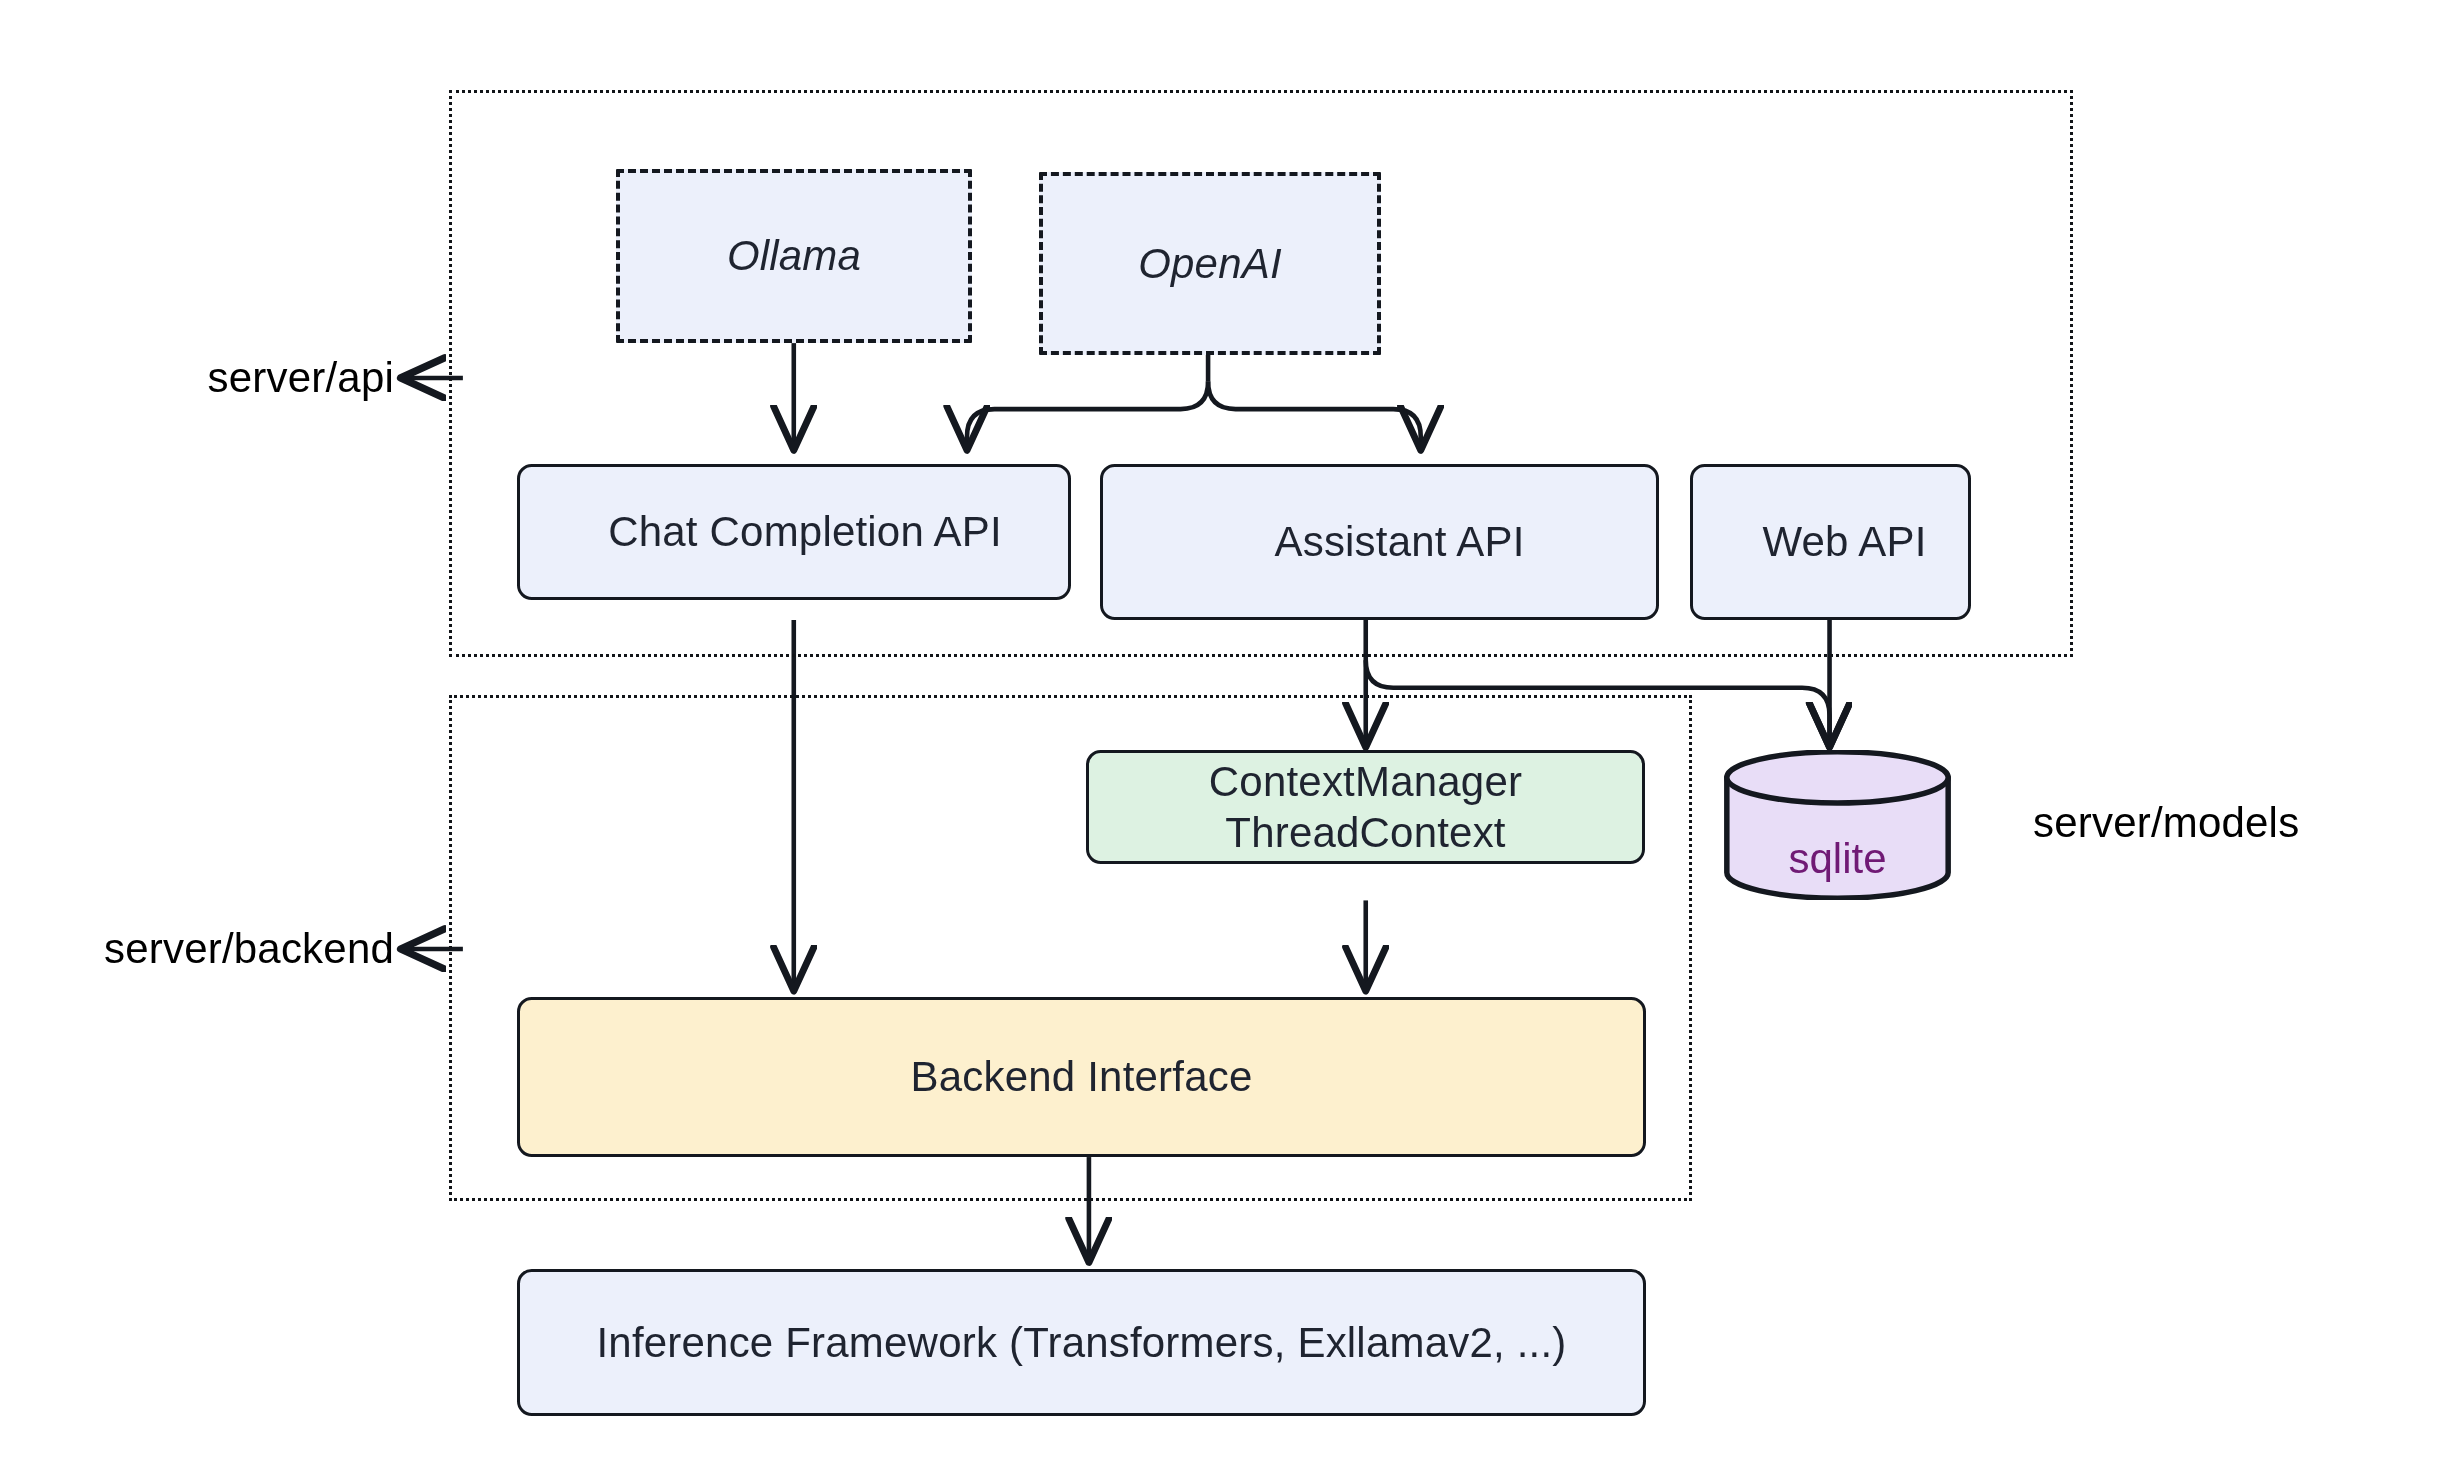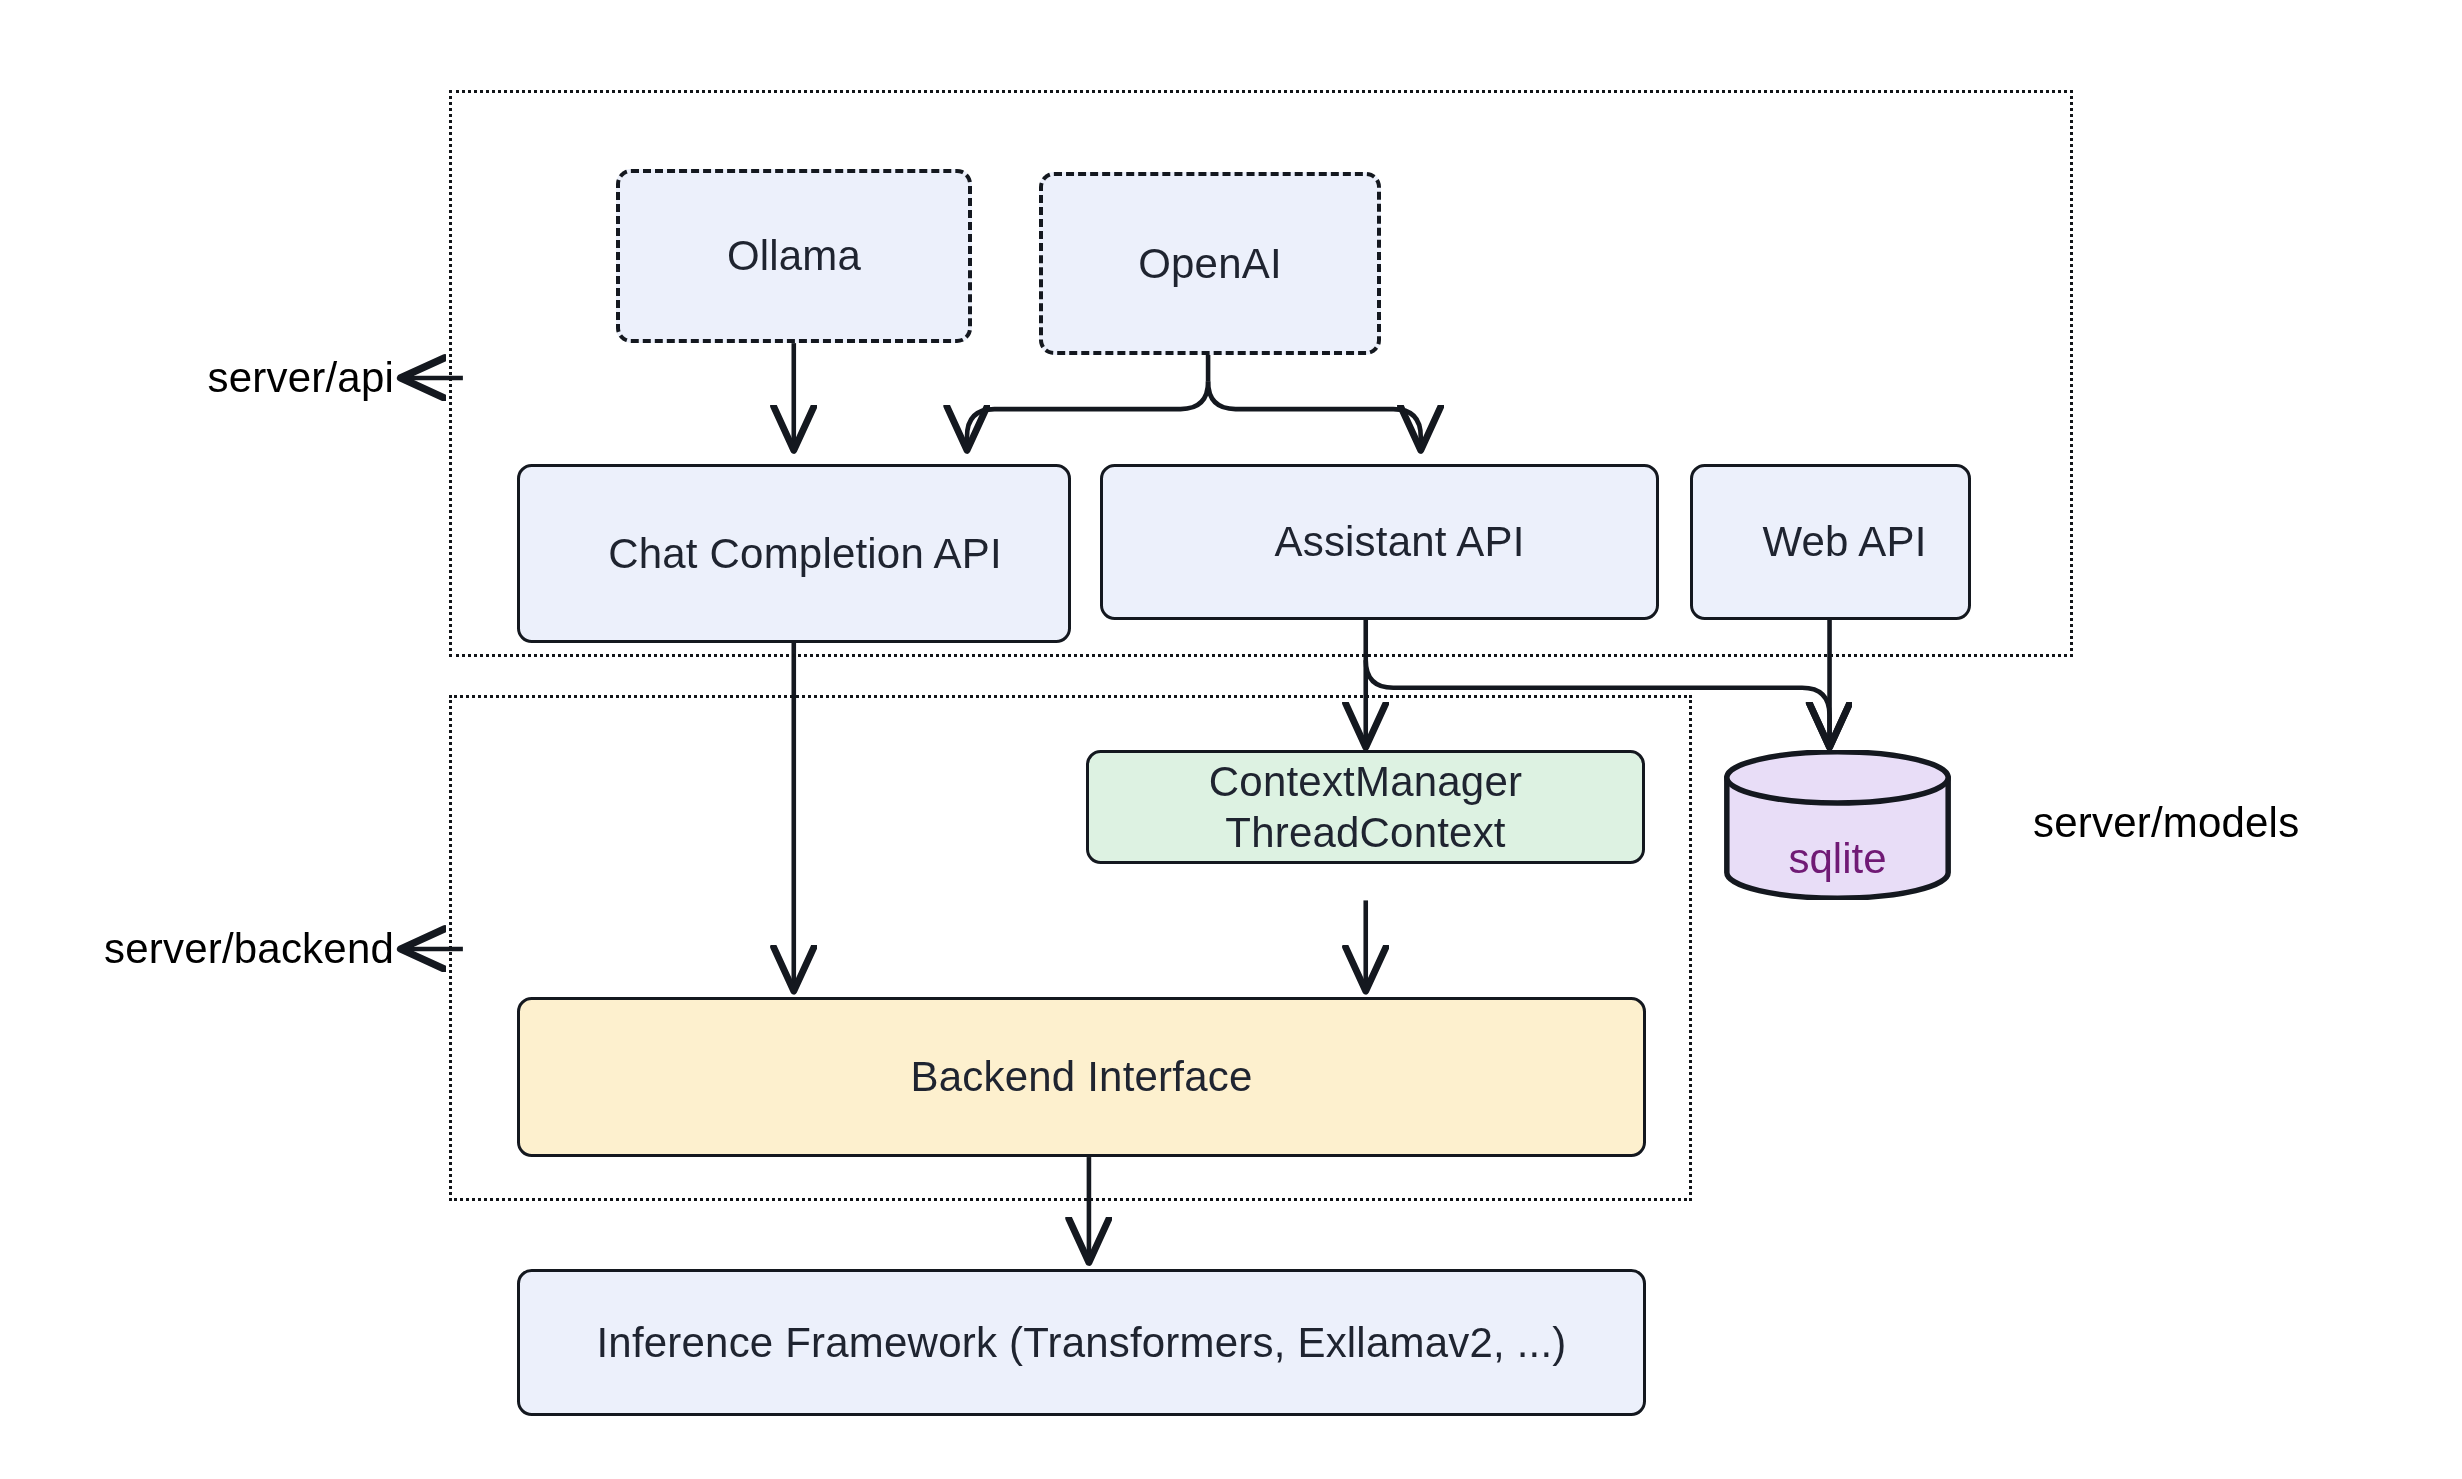--- a/index.html
+++ b/index.html
@@ -47,21 +47,22 @@
     border-radius: 14.7px;
     background: #ecf0fb;
     font-size: 42px;
     line-height: 1.22;
     color: #1f2430;
     letter-spacing: 0.2px;
   }
   .node.dashed {
     border-style: dashed;
     border-width: 4.6px;
-    border-radius: 15px;
+    border-radius: 1px;
+    font-style: italic;
   }
   .node.green  { background: #ddf2e2; }
   .node.cream  { background: #fdf0ce; }
 
   
   .cylinder {
     position: absolute;
   }
   .cylinder .cyl-label {
     position: absolute;
@@ -130,21 +131,21 @@
   <div class="group" style="left:449px; top:695px; width:1243px; height:506px;"></div>
 
   <div class="node dashed" style="left:616px; top:169px; width:356px; height:174px;">
     <span>Ollama</span>
   </div>
 
   <div class="node dashed" style="left:1039px; top:172px; width:342px; height:183px;">
     <span>OpenAI</span>
   </div>
 
-  <div class="node" style="left:517px; top:464px; width:554px; height:179px;padding-left:22px;">
+  <div class="node" style="left:517px; top:464px; width:554px; height:136px;padding-left:22px;">
     <span>Chat Completion API</span>
   </div>
 
   <div class="node" style="left:1100px; top:464px; width:559px; height:156px;padding-left:40px;">
     <span>Assistant API</span>
   </div>
 
   <div class="node" style="left:1690px; top:464px; width:281px; height:156px;padding-left:28px;">
     <span>Web API</span>
   </div>

